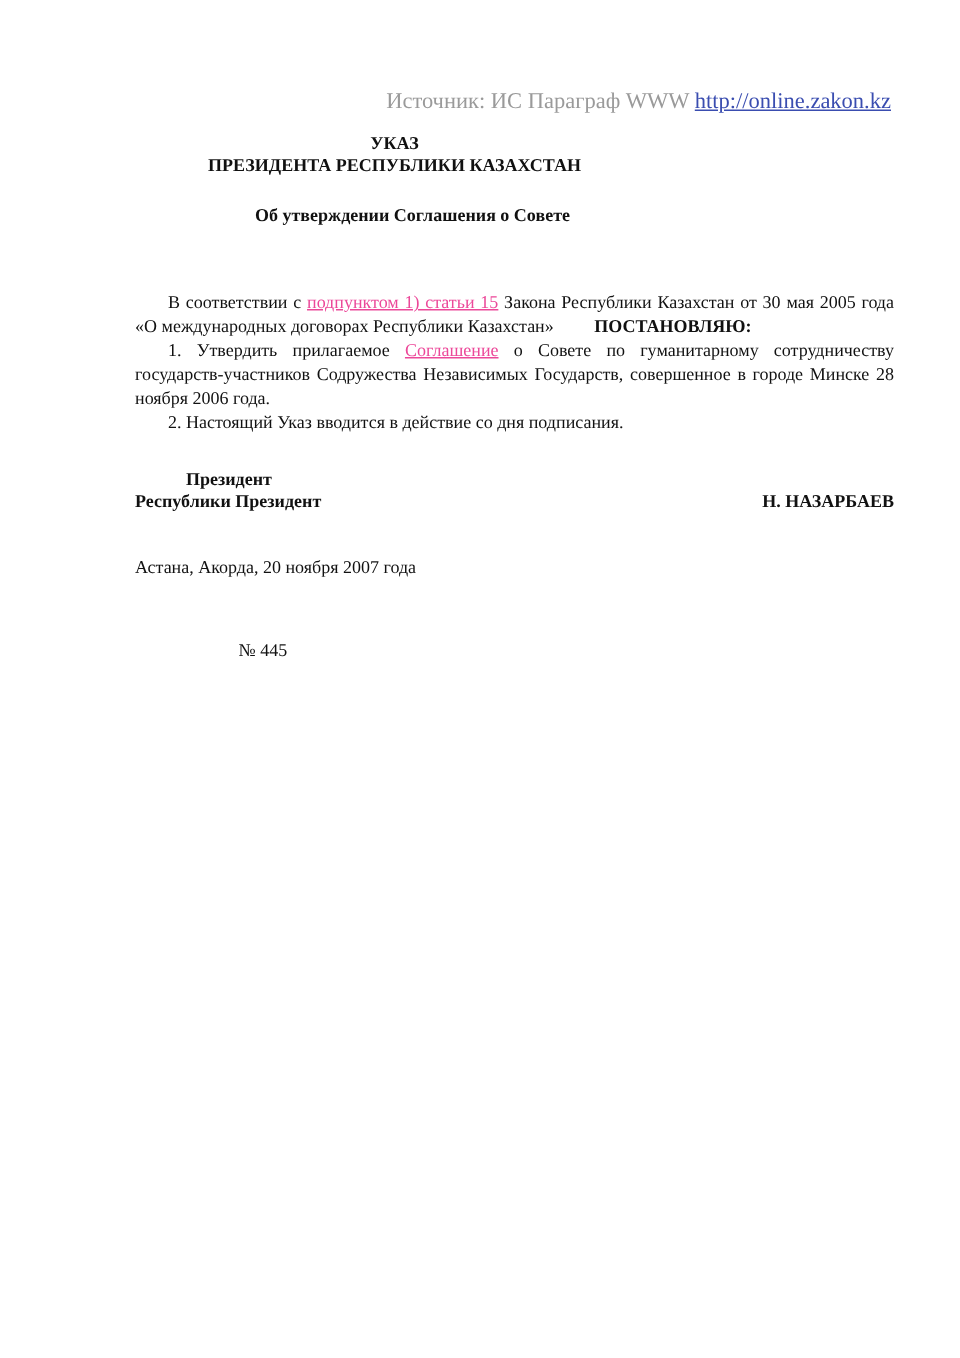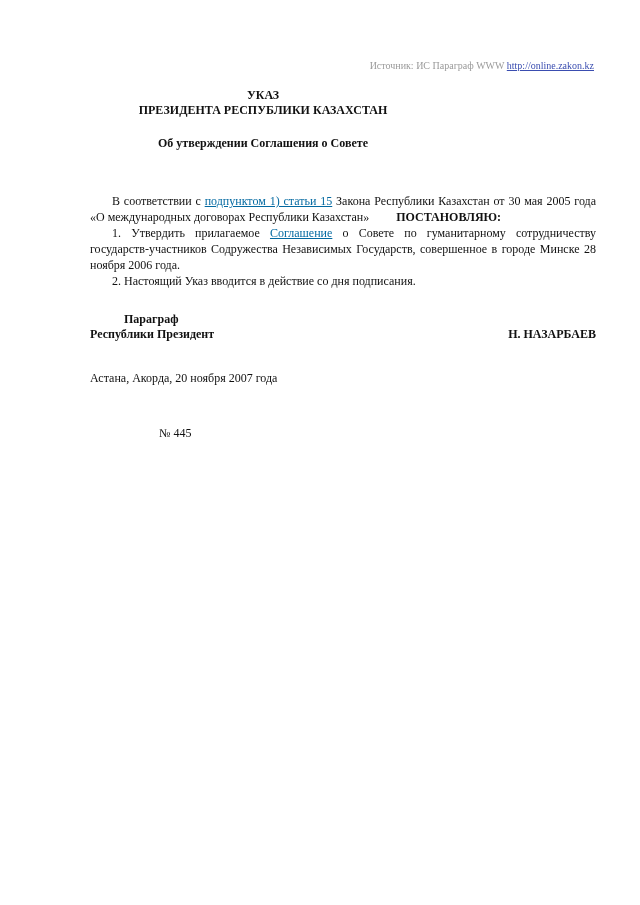--- a/index.html
+++ b/index.html
@@ -1,25 +1,25 @@
 <!DOCTYPE html>
 <html><head>
   <meta charset="utf-8">
   <style>
     html, body { margin: 0; padding: 0; background: #ffffff; }
     body { width: 640px; height: 905px; position: relative; overflow: hidden;
            font-family: "Liberation Serif", "DejaVu Serif", serif; color: #111; }
-    .source { position: absolute; top: 60px; right: 46px; font-size: 10px; color: #9a9a9a; white-space: nowrap; margin-left: 15px; }
+    .source { position: absolute; top: 60px; right: 46px; font-size: 15px; color: #9a9a9a; white-space: nowrap; margin-left: 15px; }
     .source a { color: #3a4db0; text-decoration: underline; }
     .title { position: absolute; left: 0; width: 526px; text-align: center; font-weight: bold; font-size: 12px; line-height: 15px; }
     .title1 { top: 88px; }
-    .title2 { top: 136px; }
+    .title2 { top: 136px; padding-left: 12px; }
     .body { position: absolute; left: 90px; width: 506px; font-size: 12px; line-height: 16px; text-align: justify; }
     .body p { margin: 0; text-indent: 22px; }
-    .link { color: #0369a1; text-decoration: underline; }
+    .link { color: #ec4899; text-decoration: underline; }
     .b { font-weight: bold; margin-left: 24px; }
     .sig { position: absolute; font-size: 12px; line-height: 15px; font-weight: bold; }
     .plain { position: absolute; font-size: 12px; line-height: 15px; }
   </style>
 </head>
 <body>
 
 <div class="source">
   <span>Источник: ИС Параграф WWW </span><a>http://online.zakon.kz</a>
 </div>
@@ -32,18 +32,18 @@
 <div class="title title2">
   <div>Об утверждении Соглашения о Совете</div>
 </div>
 
 <div class="body" style="top:193px;">
   <p><span>В соответствии с </span><a class="link">подпунктом 1) статьи 15</a><span> Закона Республики Казахстан от 30 мая 2005 года «О международных договорах Республики Казахстан» </span><span class="b">ПОСТАНОВЛЯЮ:</span></p>
   <p><span>1. Утвердить прилагаемое </span><a class="link">Соглашение</a><span> о Совете по гуманитарному сотрудничеству государств-участников Содружества Независимых Государств, совершенное в городе Минске 28 ноября 2006 года.</span></p>
   <p>2. Настоящий Указ вводится в действие со дня подписания.</p>
 </div>
 
-<div class="sig" style="left:124px; top:312px;">Параграф</div>
+<div class="sig" style="left:124px; top:312px;">Президент</div>
 <div class="sig" style="left:90px; top:327px;">Республики Президент</div>
 <div class="sig" style="right:44px; top:327px;margin-left:20px;">Н. НАЗАРБАЕВ</div>
 
 <div class="plain" style="left:90px; top:371px;">Астана, Акорда, 20 ноября 2007 года</div>
 <div class="plain" style="left:159px; top:402px;margin-top:24px;">№ 445</div>
 
 </body></html>

